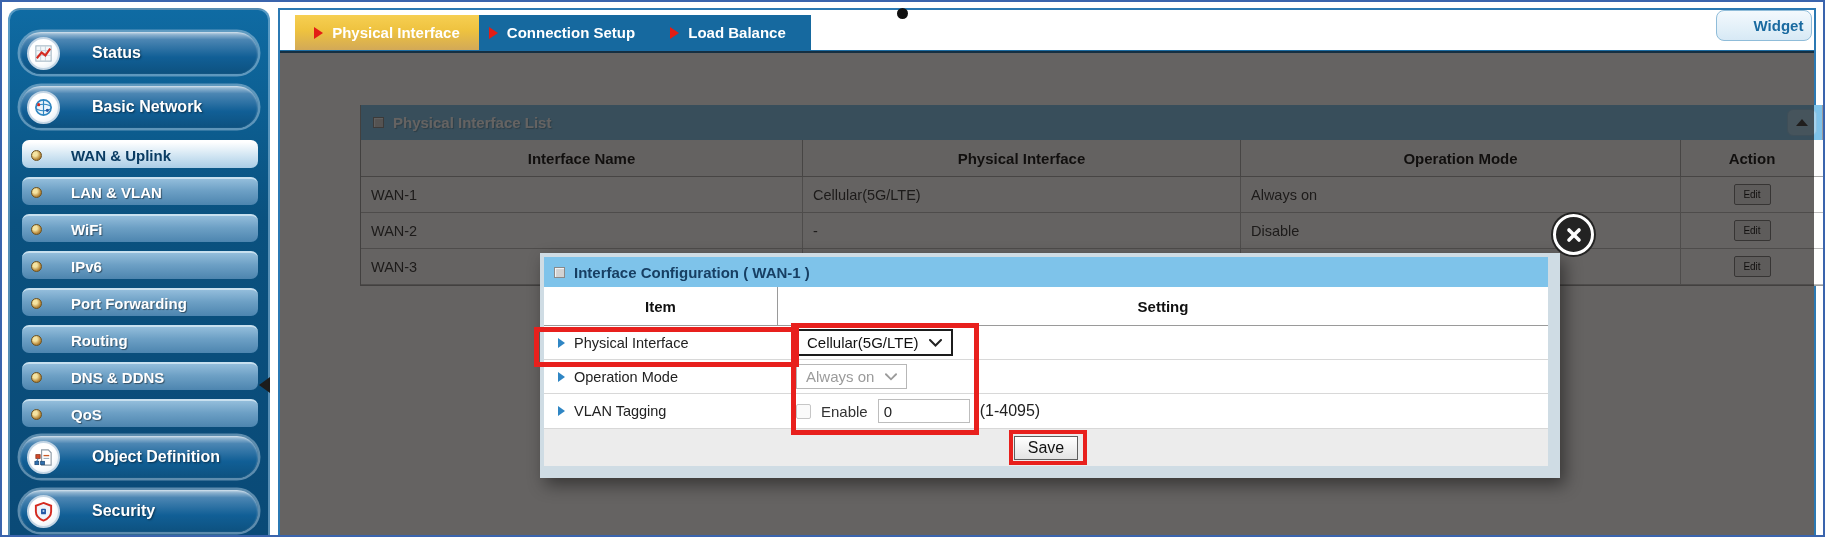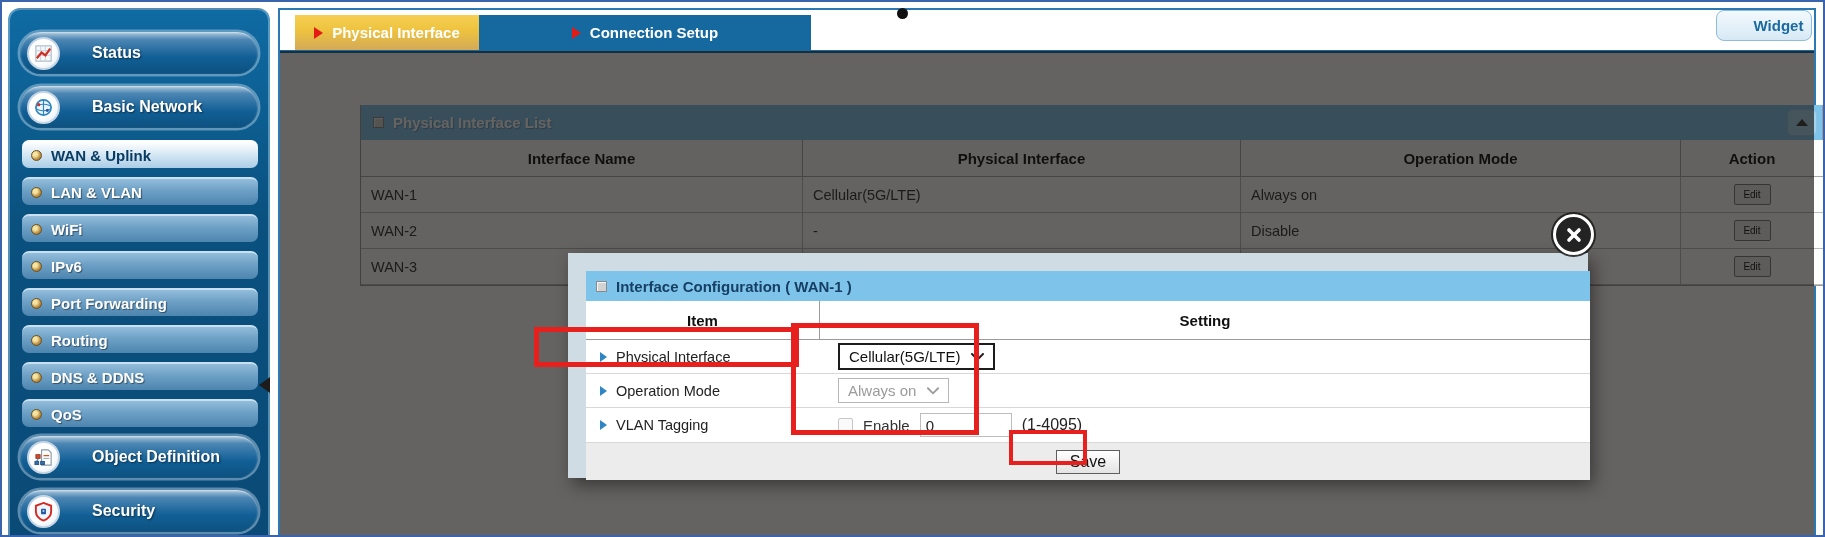--- a/index.html
+++ b/index.html
@@ -54,22 +54,22 @@
   .td.action { justify-content: center; padding-left: 0; }
   .td:nth-child(4n) { border-right: none; }
   .edit-btn { width: 37px; height: 21px; background: #eaeaea; border: 1.5px solid #7d7d7d;
               border-radius: 2px; font-size: 10px; color: #111; display: flex;
               align-items: center; justify-content: center; cursor: pointer; }
 
   .dim-overlay { position: absolute; left: 280px; top: 51px; width: 1534px; height: 486px;
                  background: rgba(18,16,14,0.65); z-index: 4; }
 
   
-  .modal { position: absolute; left: 568px; top: 253px; width: 1020px; height: 225px;
-           background: #cfdce4; padding: 18px; z-index: 10; box-shadow: 5px 7px 16px rgba(0,0,0,.45); }
+  .modal { position: absolute; left: 540px; top: 253px; width: 1020px; height: 225px;
+           background: #cfdce4; padding: 4px; z-index: 10; box-shadow: 5px 7px 16px rgba(0,0,0,.45); }
   .modal-inner { width: 1004px; height: 209px; background: #fff; }
   .m-title { height: 30px; background: #7ec3ea; display: flex; align-items: center;
              gap: 9px; padding-left: 10px; color: #173f63; font-weight: bold; font-size: 15px; }
   .m-grid { display: grid; grid-template-columns: 234px 770px; border-radius: 10px; }
   .m-th { height: 39px; display: flex; align-items: center; justify-content: center;
           font-weight: bold; font-size: 15px; color: #111; border-bottom: 1px solid #9a9a9a; }
   .m-th.first { border-right: 1px solid #9a9a9a; }
   .m-label { display: flex; align-items: center; gap: 9px; padding-left: 14px;
              font-size: 14.5px; color: #222; border-bottom: 1px solid #d8d8d8; }
   .m-setting { display: flex; align-items: center; padding-left: 18px; gap: 10px;
@@ -115,21 +115,21 @@
   .nav-primary .lbl { color: #fff; font-weight: bold; font-size: 16px;
                       text-shadow: 1px 1px 2px rgba(0,0,0,.5); }
   .icon-circle { width: 33px; height: 33px; border-radius: 50%;
                  background: radial-gradient(circle at 35% 30%, #ffffff 55%, #dde9f2 100%);
                  border: 2px solid #c4d6e5; display: flex; align-items: center; justify-content: center; }
   .nav-sub { margin: 0 10px 9px 12px; height: 28px; border-radius: 7px;
              display: flex; align-items: center; gap: 9px; padding-left: 9px;
              background: linear-gradient(180deg, #93bddb 0%, #6da0c5 45%, #4d85af 100%);
              border-top: 2px solid #c8e0ef; cursor: pointer; }
   .nav-sub .lbl { color: #fff; font-weight: bold; font-size: 15px;
-                  text-shadow: 1px 1px 1px rgba(0,0,0,.45); }
+                  text-shadow: 1px 1px 1px rgba(0,0,0,.45); margin-left: 20px; }
   .nav-sub.active { background: linear-gradient(180deg, #ffffff 0%, #cfe4f2 55%, #abcde6 100%);
                     border-top-color: #fff; }
   .nav-sub.active .lbl { color: #0a3c63; text-shadow: none; }
   .bullet { width: 11px; height: 11px; border-radius: 50%; flex: none;
             background: radial-gradient(circle at 35% 35%, #f4e3a1 25%, #b98a3c 65%, #8a6326 100%);
             border: 1px solid #6e5220; }
   .collapse-handle { position: absolute; left: 259px; top: 377px; width: 0; height: 0;
                      border-right: 11px solid #1c1c1c; border-top: 8px solid transparent;
                      border-bottom: 8px solid transparent; z-index: 7; cursor: pointer; }
 </style>
@@ -142,20 +142,24 @@
     <div class="tabbar">
       <div class="tab tab-active">
         <span class="red-arrow"></span>
         <span>Physical Interface</span>
       </div>
       <div class="tab-rest">
         <div class="tab">
           <span class="red-arrow"></span>
           <span>Connection Setup</span>
         </div>
+        <div class="tab">
+          <span class="red-arrow"></span>
+          <span>Load Balance</span>
+        </div>
       </div>
     </div>
     <div class="tab-underline"></div>
   </div>
 
   <div class="black-dot"></div>
 
   <div class="widget-btn">Widget</div>
 
   <div class="pi-table">

